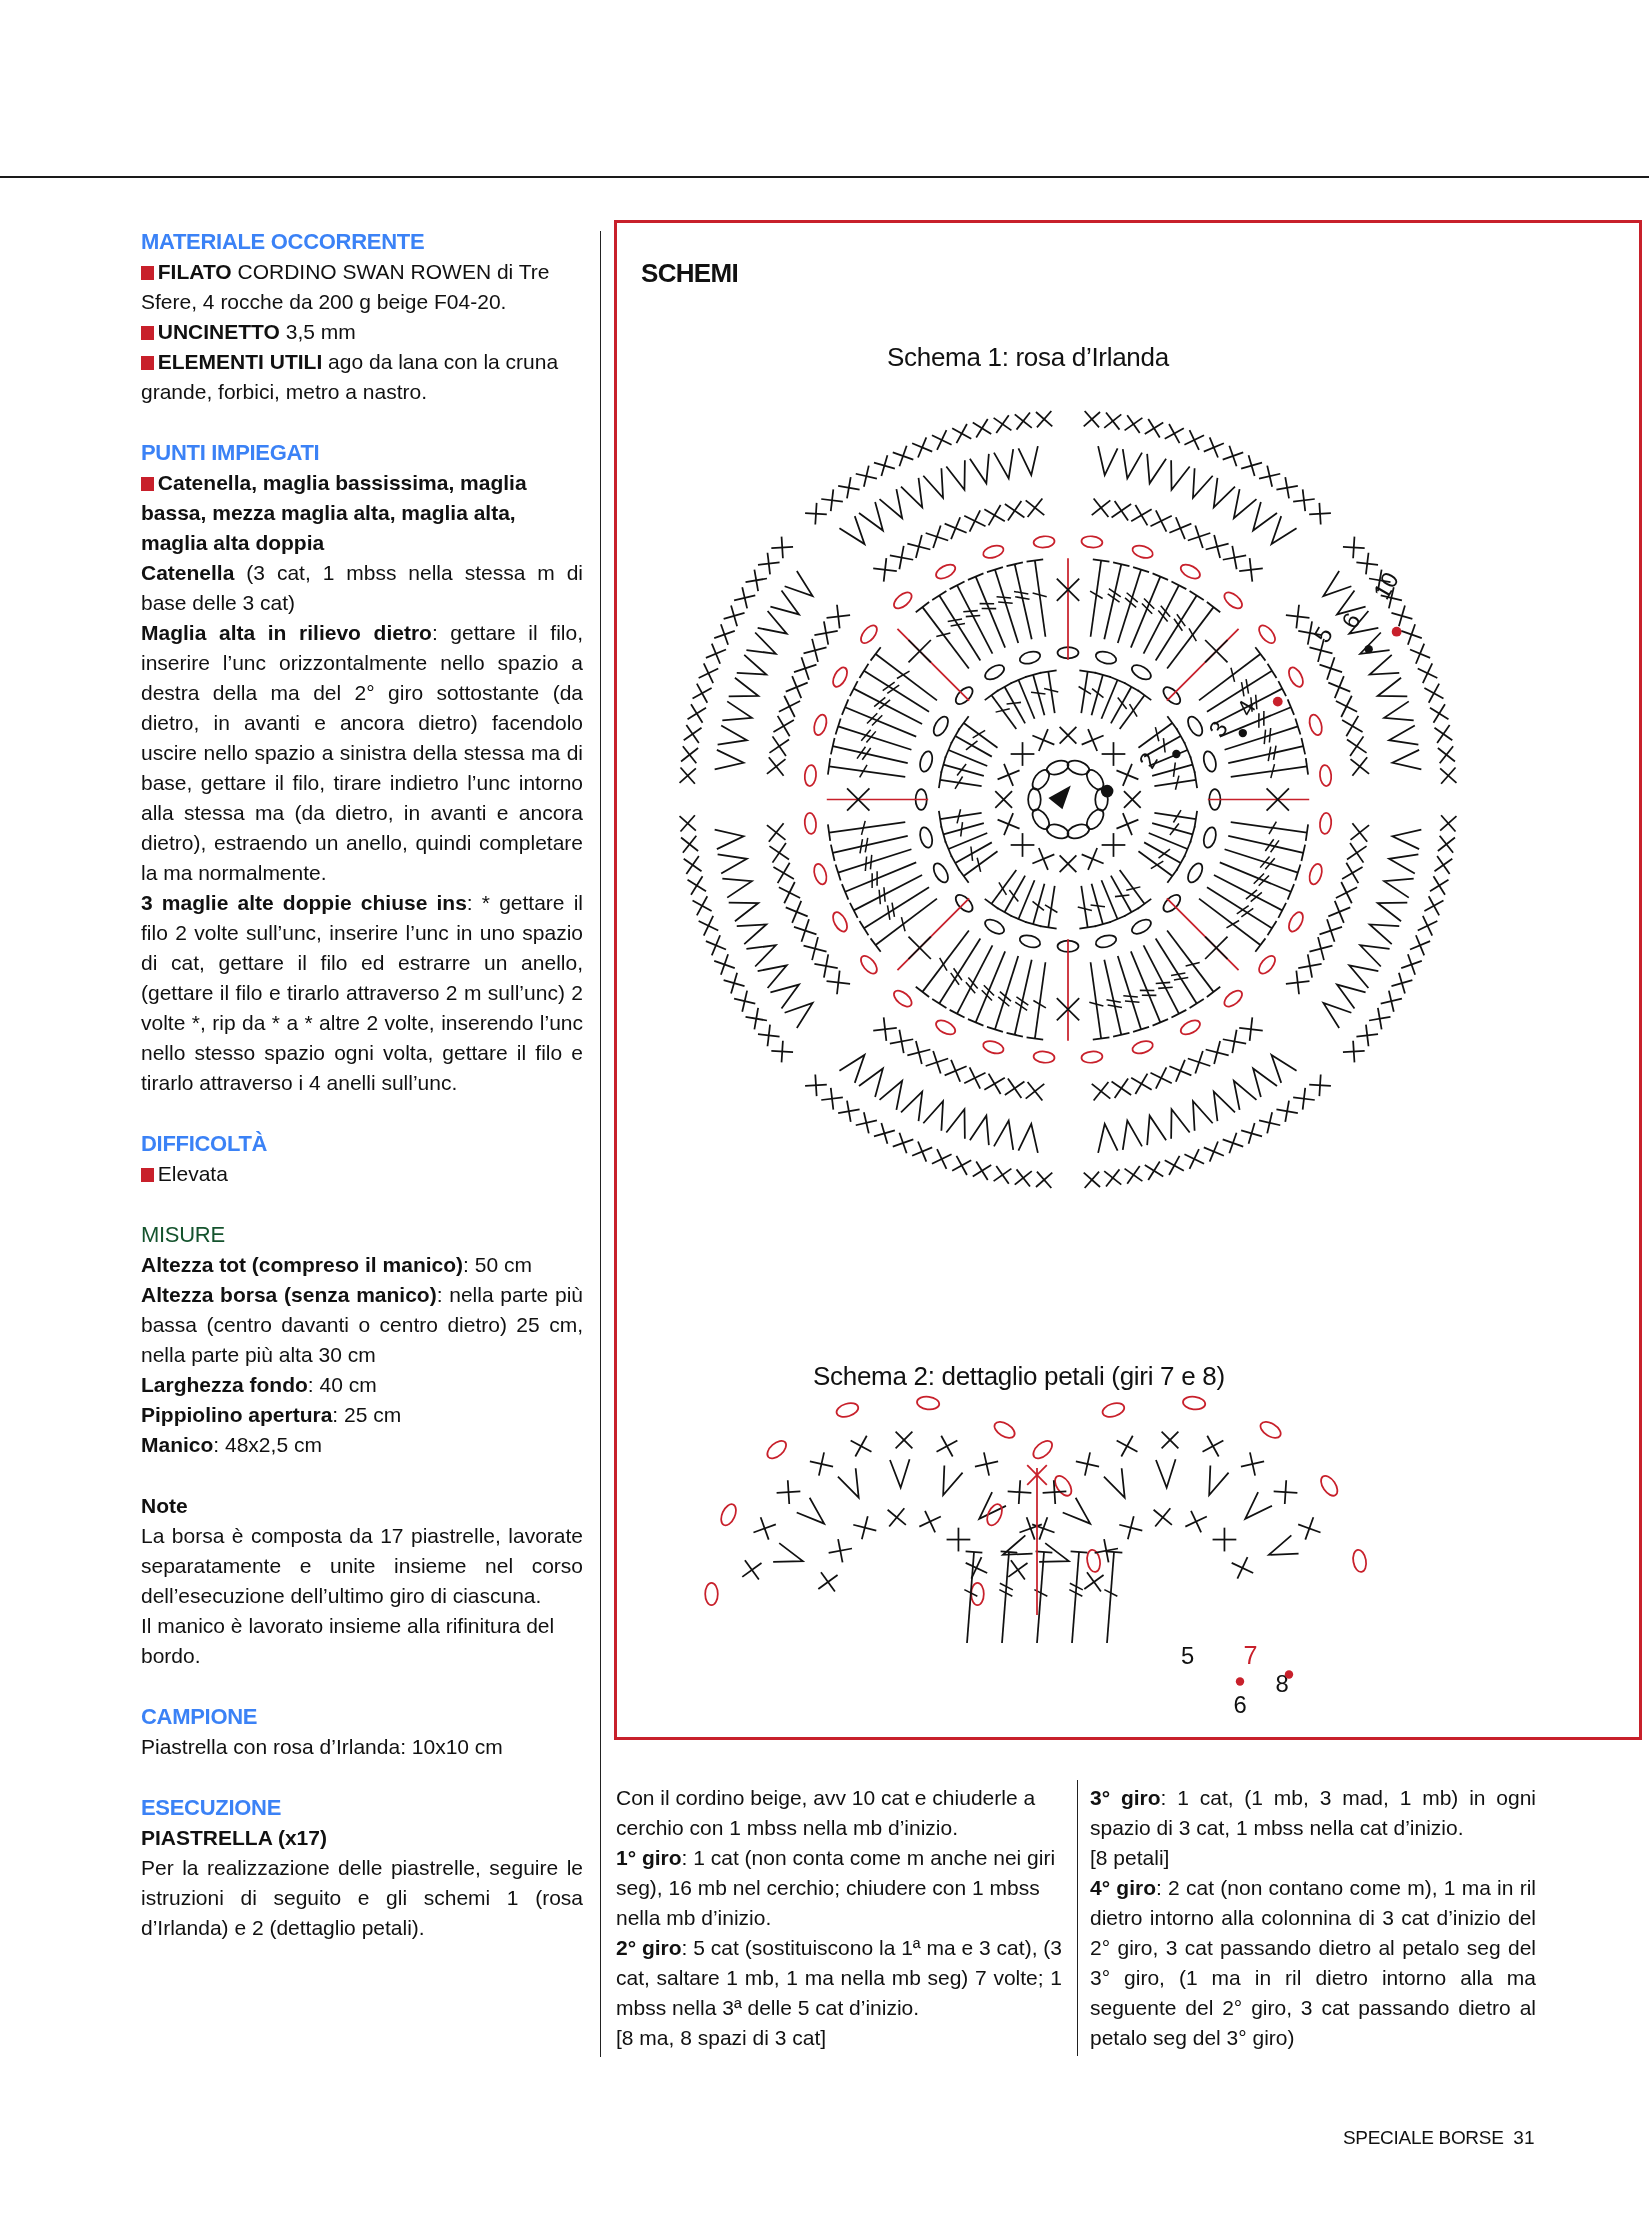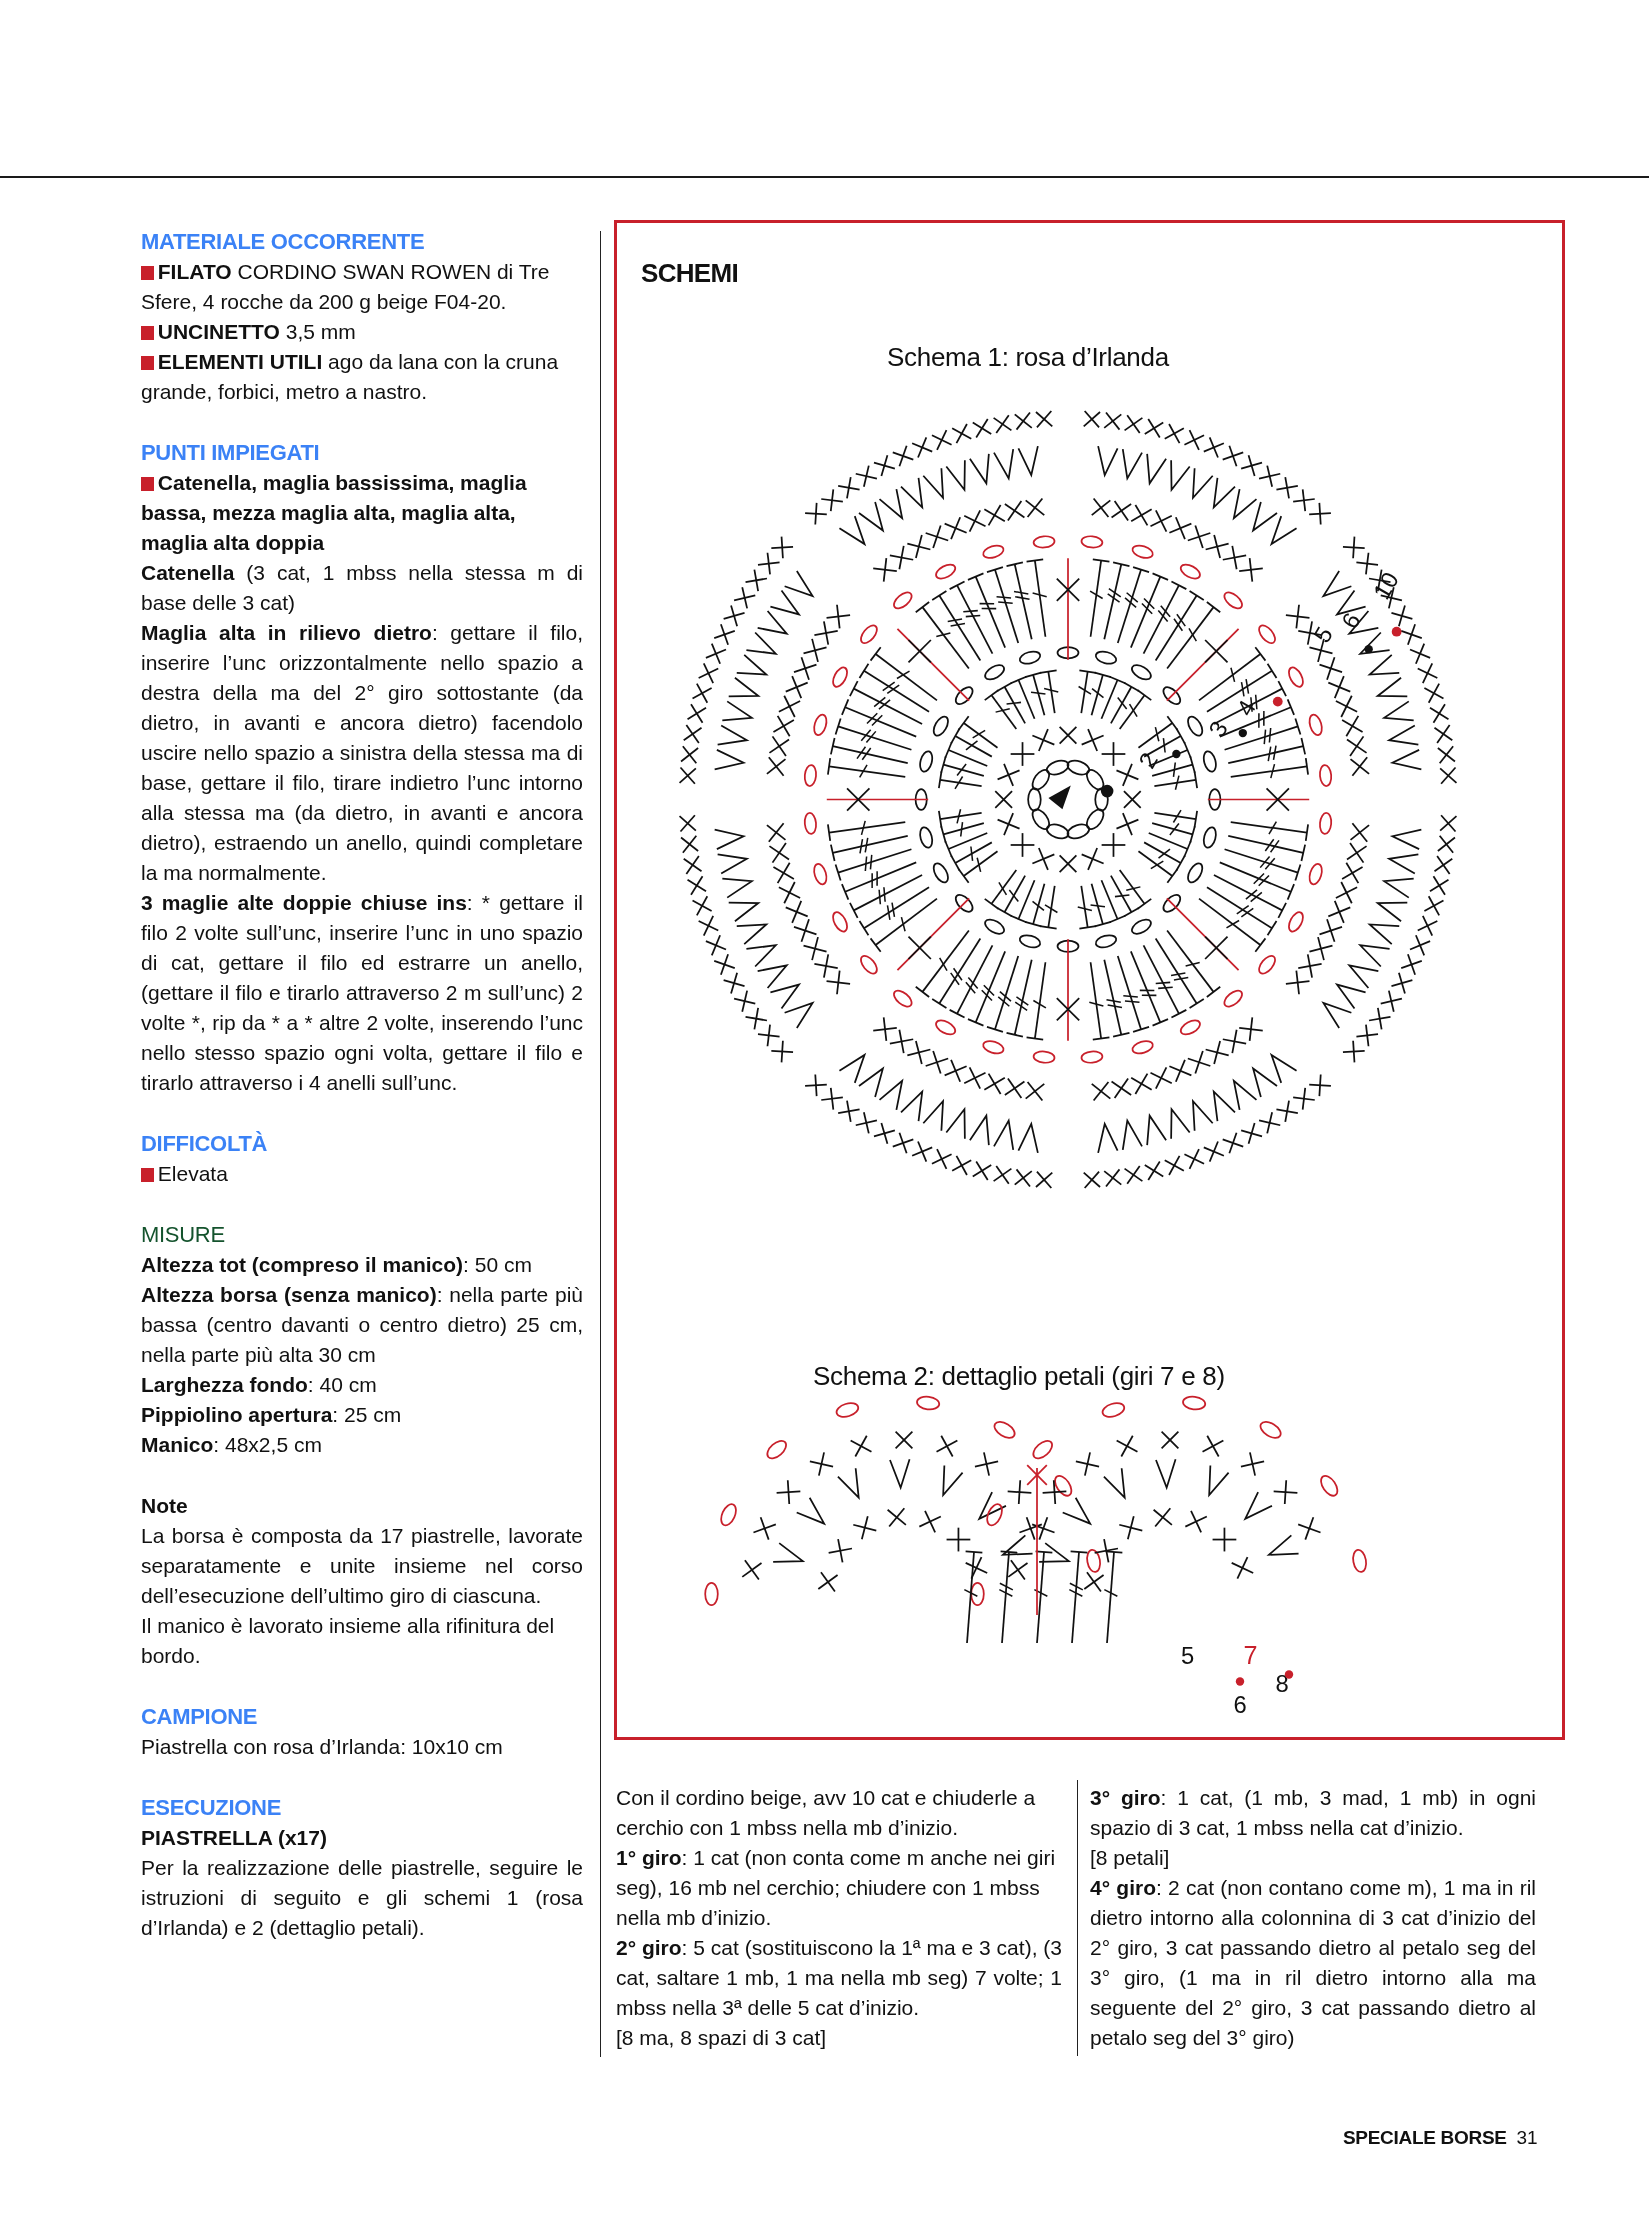--- a/index.html
+++ b/index.html
@@ -13,35 +13,35 @@
   .left-col { position:absolute; left:141px; top:227px; width:442px; font-size:21px; line-height:30px; }
   .sec-head { color:#3b82f6; font-weight:bold; font-size:22px; letter-spacing:-0.3px; text-transform:uppercase; }
   .sec-head.grey { color:#14532d; font-weight:normal; }
   .sq { display:inline-block; width:12.6px; height:14px; background:#c8202b; margin-right:4.2px; vertical-align:-0.7px; }
   .b { font-weight:bold; }
   .just { text-align:justify; }
   .gap { height:31px; }
   .para { margin:0; }
 
   
-  .box { position:absolute; left:614px; top:220px; width:951px; height:1520px;
+  .box { position:absolute; left:614px; top:220px; width:1028px; height:1520px;
          border:3.5px solid #c8202b; box-sizing:border-box; }
   .box-title { position:absolute; left:24px; top:35px; font-weight:bold; font-size:26px; letter-spacing:-0.7px; }
   .schema-title { position:absolute; font-size:26px; letter-spacing:-0.3px;margin-top:36px; }
   .s1-title { left:270px; top:83px; }
   .s2-title { left:196px; top:1102px;text-align:center; }
   svg.diagram { position:absolute; overflow:visible; }
 
   
   .bcol { position:absolute; top:1783px; width:446px; font-size:21px; line-height:30px; }
   .bcol1 { left:616px; }
   .bcol2 { left:1090px; }
 
   .footer { position:absolute; left:1343px; top:2127px; font-size:19px; }
-  .footer .brand { font-weight:bold; letter-spacing:-0.3px; }
+  .footer .brand { font-weight:normal; letter-spacing:-0.3px; }
   .footer .pnum { margin-left:9.8px; }
 </style>
 </head>
 <body>
 
 <div class="top-rule"></div>
 <div class="col-divider"></div>
 <div class="col-divider-2"></div>
 
 <div class="left-col">

